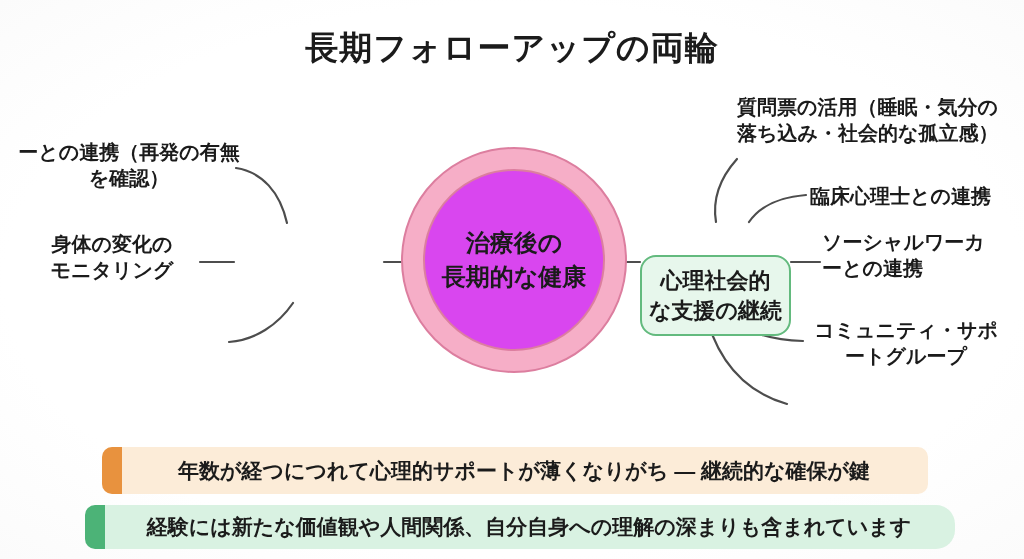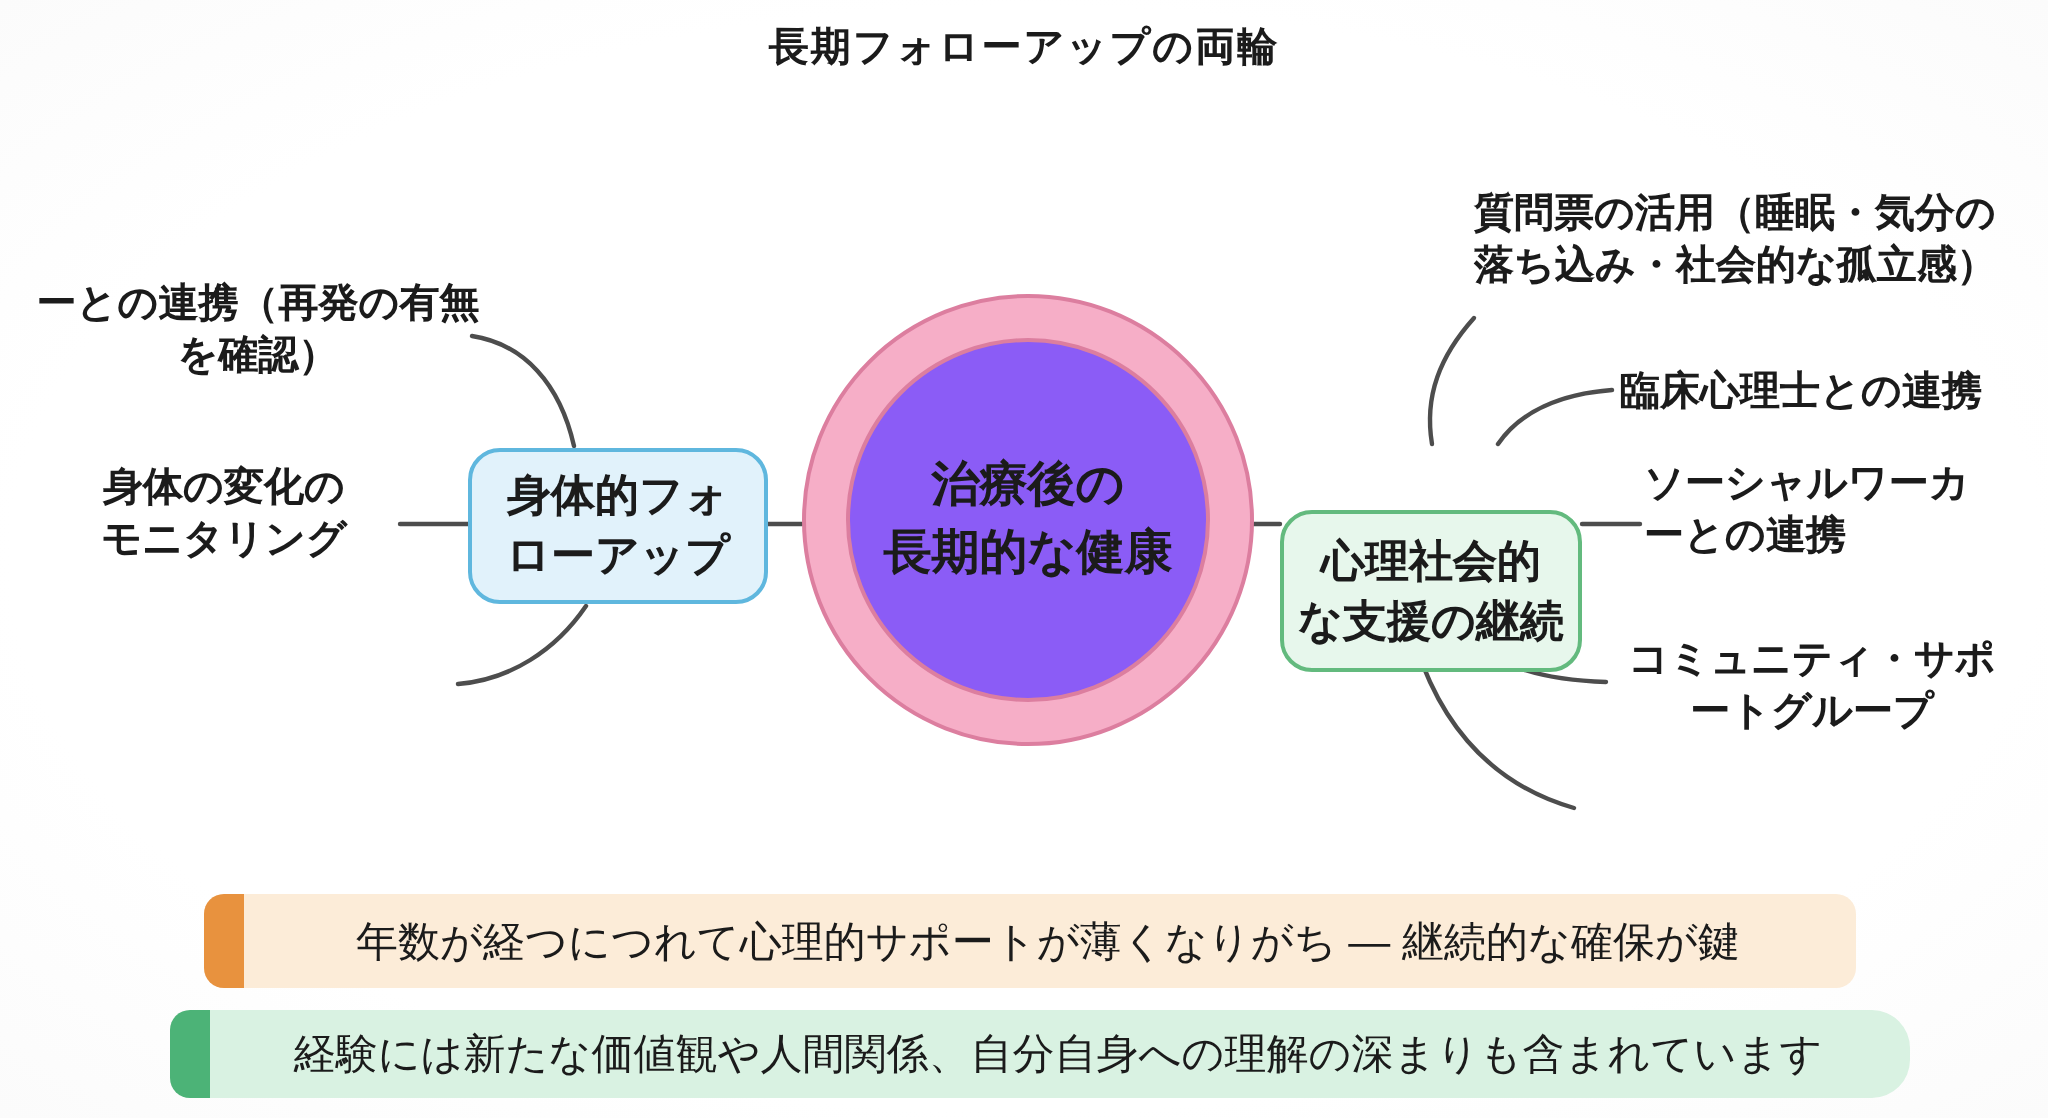--- a/index.html
+++ b/index.html
@@ -7,34 +7,34 @@
     width:1024px;height:559px;overflow:hidden;
     font-family:"Liberation Sans","DejaVu Sans",sans-serif;
     background:#ffffff;
   }
   .stage{
     position:relative;width:1024px;height:559px;
     background:radial-gradient(ellipse at center,#ffffff 70%,#fbfbfb 100%);
     color:#1b1b1b;
   }
   .title{
-    position:absolute;top:10px;left:0;width:100%;
-    text-align:center;font-size:20px;font-weight:bold;letter-spacing:1px;
+    position:absolute;top:26px;left:0;width:100%;
+    text-align:center;font-size:33px;font-weight:bold;letter-spacing:1px;
   }
   svg.connectors{position:absolute;left:0;top:0;pointer-events:none;}
   svg.connectors path{fill:none;stroke:#4d4d4d;stroke-width:2.2;stroke-linecap:round;}
 
   .center-circle{
     position:absolute;left:401px;top:147px;width:226px;height:226px;
     border-radius:50%;background:#f6aec7;border:2px solid #dc7e9f;
     box-sizing:border-box;
   }
   .center-circle .inner{
     position:absolute;left:20px;top:20px;right:20px;bottom:20px;
-    border-radius:50%;background:#8b5cf6;border:2px solid #dc7e9f;
+    border-radius:50%;background:#d946ef;border:2px solid #dc7e9f;
     display:flex;align-items:center;justify-content:center;
   }
   .center-circle .label{
     font-size:24px;font-weight:bold;text-align:center;line-height:1.4;
     white-space:pre-line;
   }
 
   .node{
     position:absolute;box-sizing:border-box;border-radius:16px;
     display:flex;align-items:center;justify-content:center;
@@ -60,21 +60,21 @@
   .b-l3{left:76px;top:331px;}
   .b-r1{left:737px;top:94px;width:280px;}
   .b-r2{left:810px;top:183px;}
   .b-r3{left:822px;top:229px;}
   .b-r4{left:810px;top:317px;width:192px;}
   .b-r5{left:789px;top:390px;}
 
   .note{
     position:absolute;box-sizing:border-box;border-radius:10px;
     display:flex;align-items:center;justify-content:center;
-    font-size:21px;font-weight:normal;
+    font-size:21px;font-weight:bold;
     padding-left:34px;padding-right:16px;
   }
   .note .accent{
     position:absolute;left:0;top:0;bottom:0;width:20px;
     border-radius:10px 0 0 10px;
   }
   .note-1{left:102px;top:447px;width:826px;height:47px;}
   .note-2{left:85px;top:505px;width:870px;height:44px;border-radius:19px;}
 </style>
 </head>
@@ -97,22 +97,20 @@
     <path d="M 703 304 C 715 360 745 392 787 404"></path>
   </svg>
 
   <div class="center-circle">
     <div class="inner">
       <div class="label">治療後の
 長期的な健康</div>
     </div>
   </div>
 
-  <div class="node node-physical">身体的フォ
-ローアップ</div>
 
   <div class="node node-psycho">心理社会的
 な支援の継続</div>
 
   <div class="branch center b-l1">ーとの連携（再発の有無
 を確認）</div>
   <div class="branch center b-l2">身体の変化の
 モニタリング</div>
 
   <div class="branch b-r1">質問票の活用（睡眠・気分の

